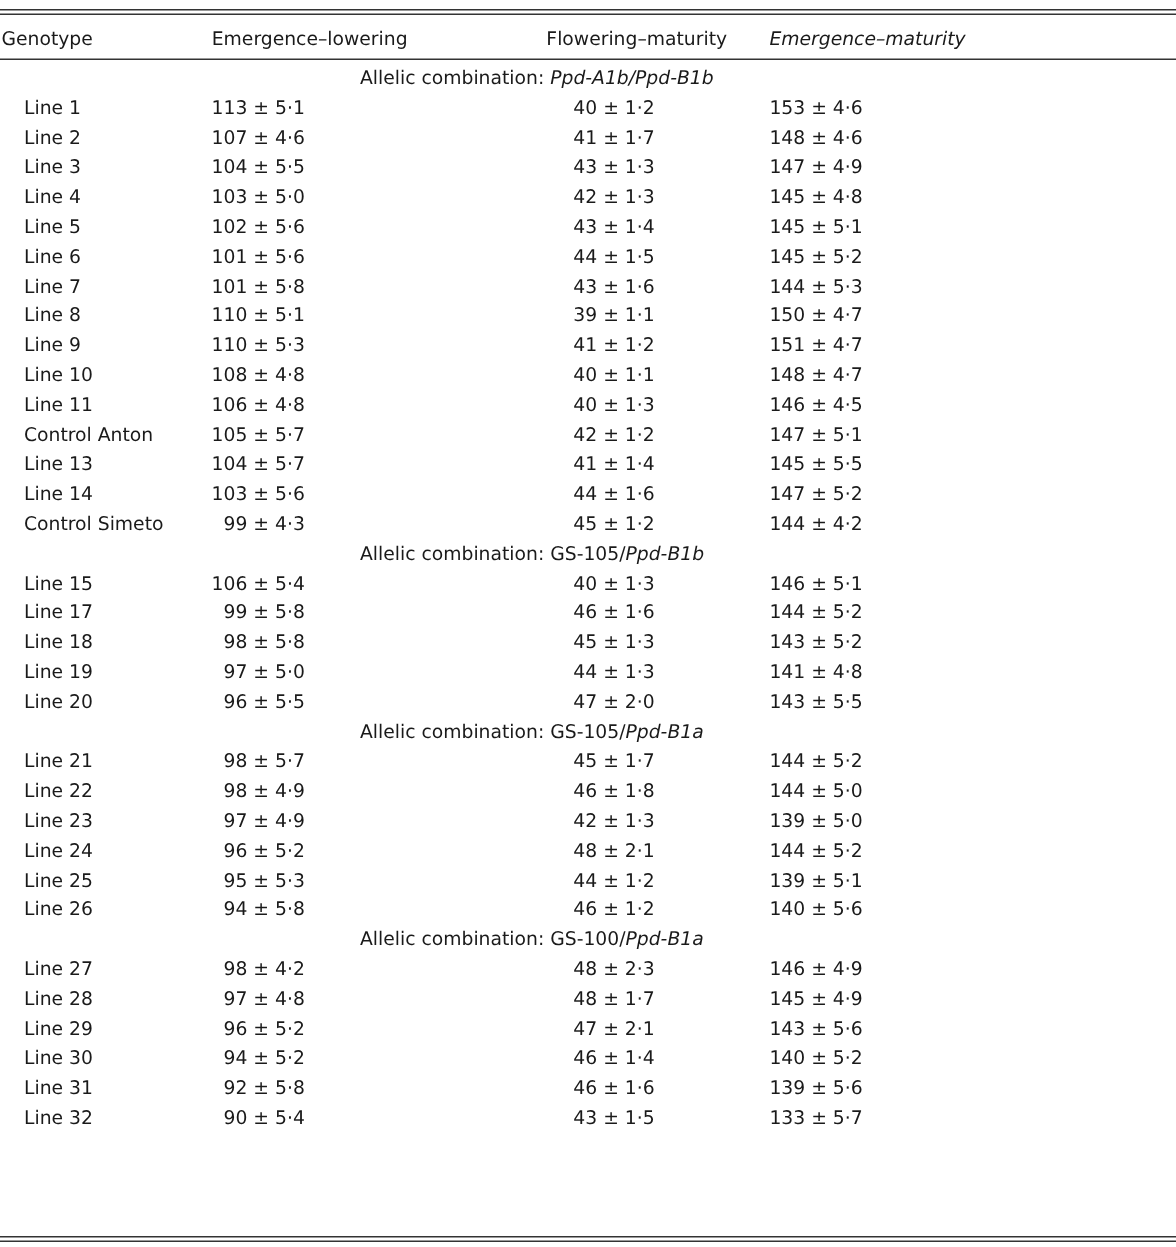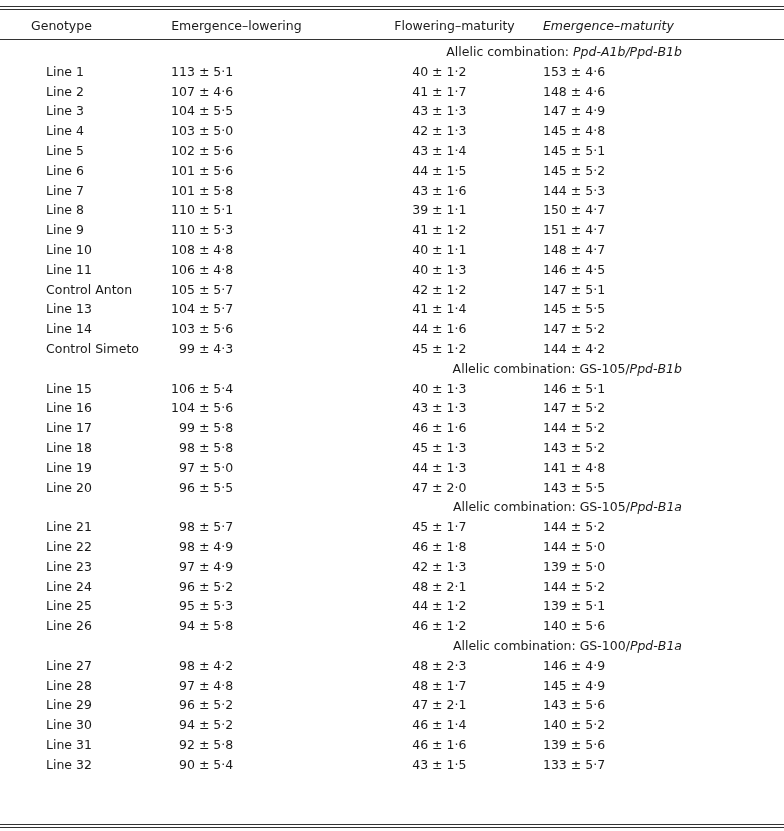--- a/index.html
+++ b/index.html
@@ -1,31 +1,31 @@
 <!DOCTYPE html>
 <html><head>
 <meta charset="utf-8">
 <style>
   html, body { margin: 0; padding: 0; background: #ffffff; }
   body { width: 784px; height: 831px; overflow: hidden; position: relative;
          font-family: "DejaVu Sans", sans-serif; color: #1a1a1a; font-size: 12.5px; }
   .rule-double { position: absolute; left: 0; width: 784px; border-top: 1px solid #333; border-bottom: 1px solid #333; height: 2px; }
   .rule-single { position: absolute; left: 0; width: 784px; border-top: 1px solid #333; }
-  table { position: absolute; top: 16px; left: 0; width: 652px; border-collapse: collapse; margin-left: 30px; }
+  table { position: absolute; top: 16px; left: 0; width: 652px; border-collapse: collapse; }
   th, td { padding: 0; height: 19.8px; line-height: 19.8px; white-space: nowrap; font-weight: normal; }
   th { height: 20px; line-height: 20px; text-align: left; }
   .c0 { width: 205px; }
   .c1 { width: 200px; }
   .c2 { width: 218px; }
   .c3 { width: 161px; }
   td.geno { padding-left: 16px; }
   td.num1 { text-align: right; padding-right: 135px; }
   td.num2 { padding-left: 44px; }
   td.num3 { padding-left: 5px; }
-  tr.group td { text-align: right; padding-left: 240px; }
+  tr.group td { text-align: left; padding-left: 240px; }
   .hdr-geno { padding-left: 1px; }
   .hdr-c1 { padding-left: 1px; }
   .hdr-c2 { padding-left: 26px; }
   .hdr-c3 { padding-left: 5px; font-style: italic; }
   em { font-style: italic; }
 </style>
 </head>
 <body>
 
 <div class="rule-double" style="top:6px;"></div>
@@ -146,26 +146,20 @@
       <tr class="group">
         <td colspan="4"><span style="white-space: pre;">Allelic combination: </span><span>GS-105/</span><em>Ppd-B1b</em></td>
       </tr>
       <tr>
         <td class="geno">Line 15</td>
         <td class="num1">106 ± 5·4</td>
         <td class="num2">40 ± 1·3</td>
         <td class="num3">146 ± 5·1</td>
       </tr>
       <tr>
-        <td class="geno">Line 16</td>
-        <td class="num1">104 ± 5·6</td>
-        <td class="num2">43 ± 1·3</td>
-        <td class="num3">147 ± 5·2</td>
-      </tr>
-      <tr>
         <td class="geno">Line 17</td>
         <td class="num1">99 ± 5·8</td>
         <td class="num2">46 ± 1·6</td>
         <td class="num3">144 ± 5·2</td>
       </tr>
       <tr>
         <td class="geno">Line 18</td>
         <td class="num1">98 ± 5·8</td>
         <td class="num2">45 ± 1·3</td>
         <td class="num3">143 ± 5·2</td>

